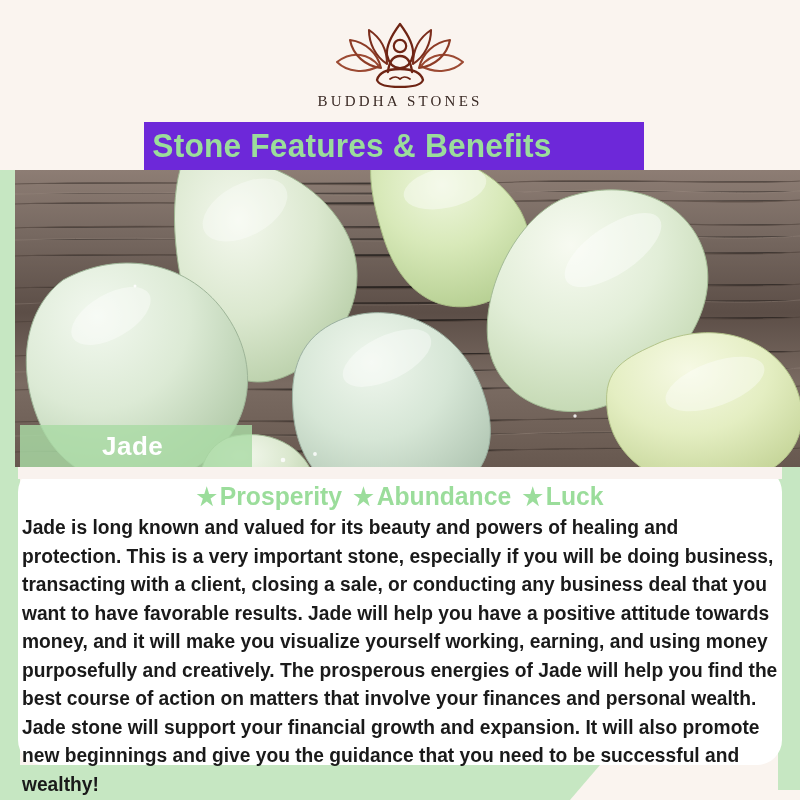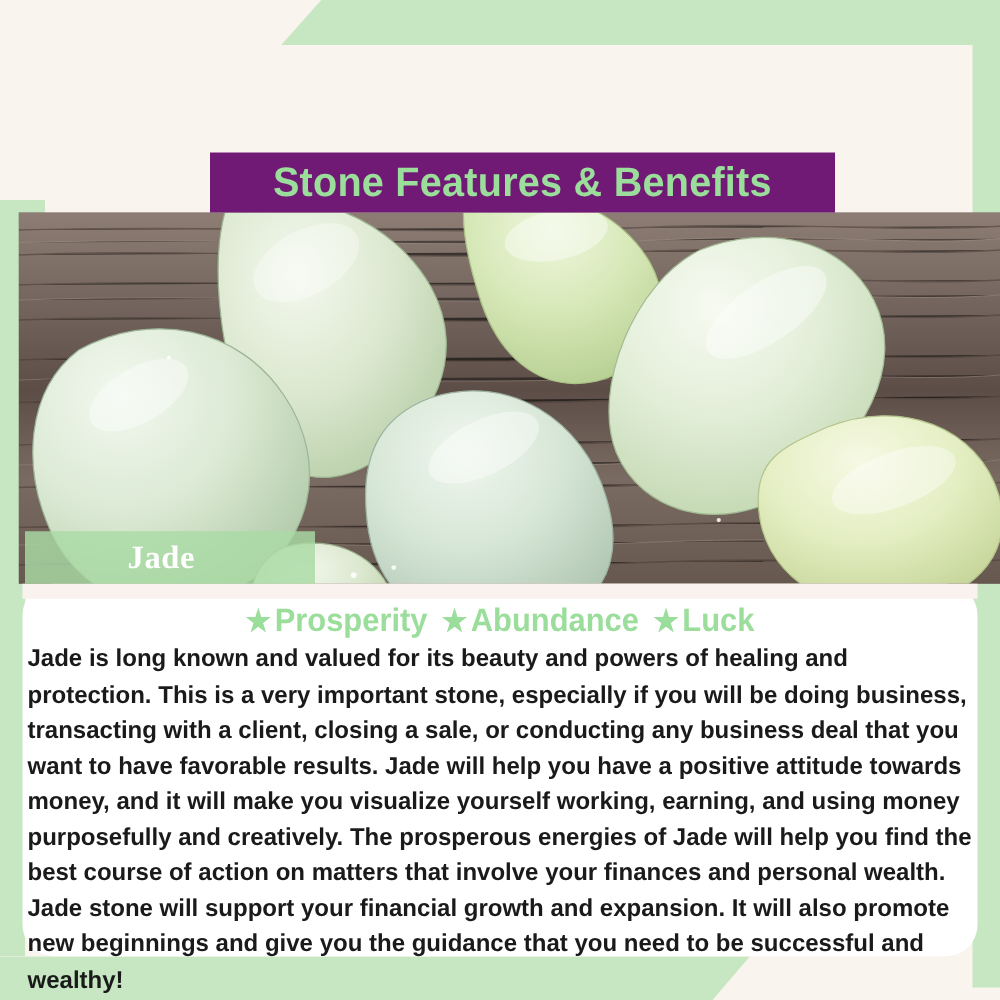--- a/index.html
+++ b/index.html
@@ -43,23 +43,23 @@
   .logo-mark{width:150px;height:66px;display:block;}
   .brand-name{
     margin-top:5px;
     font-family:"Liberation Serif", serif;
     font-size:15px;letter-spacing:3.2px;color:#3a2a25;
     font-weight:400;
   }
 
   
   .title-band{
-    position:absolute;top:122px;left:168px;width:500px;height:48px;
-    background:#701a75;
-    display:flex;align-items:center;justify-content:center;
+    position:absolute;top:122px;left:144px;width:500px;height:48px;
+    background:#6d28d9;
+    display:flex;align-items:center;justify-content:flex-start;
     z-index:4;
   }
   .title-text{
     font-family:"Liberation Sans Narrow","Liberation Sans",sans-serif;
     font-weight:700;font-size:33px;color:#9bdd9b;
     letter-spacing:0.2px;white-space:nowrap;
     transform:scaleX(0.96);
   }
 
   
@@ -73,21 +73,21 @@
   
   .stone-label{
     position:absolute;left:20px;top:425px;width:232px;height:42px;
     background:rgba(170,219,165,0.82);
     display:flex;align-items:center;
     z-index:5;
   }
   .stone-label span{
     color:#ffffff;font-size:26px;font-weight:700;
     margin-left:82px;letter-spacing:0.5px;
-    font-family:Liberation Serif, serif;
+    font-family:Liberation Sans, sans-serif;
   }
 
   
   .content{
     position:absolute;top:467px;left:18px;width:764px;height:298px;
     background:#ffffff;
     z-index:3;
     border-radius:25px;
   }
   .content-top-tint{
@@ -117,20 +117,55 @@
 <body>
 
 <div class="poster">
 
   <div class="deco deco-top-right"></div>
   <div class="deco deco-right"></div>
   <div class="deco deco-left-tab"></div>
   <div class="deco deco-left"></div>
   <div class="deco deco-bottom"></div>
 
+  <div class="header">
+    <div class="header-inner">
+      <div class="logo-wrap">
+        <span>
+          <svg class="logo-mark" viewBox="0 0 150 66" xmlns="http://www.w3.org/2000/svg">
+            <g fill="none" stroke-linecap="round" stroke-linejoin="round">
+
+              <path d="M12 40 C28 28 44 32 54 44 C40 52 22 50 12 40 Z" stroke="#9c4a33" stroke-width="2.1"></path>
+
+              <path d="M138 40 C122 28 106 32 96 44 C110 52 128 50 138 40 Z" stroke="#9c4a33" stroke-width="2.1"></path>
+
+              <path d="M25 18 C41 20 53 32 56 46 C40 44 28 33 25 18 Z" stroke="#8e3c26" stroke-width="2.1"></path>
+
+              <path d="M125 18 C109 20 97 32 94 46 C110 44 122 33 125 18 Z" stroke="#8e3c26" stroke-width="2.1"></path>
+
+              <path d="M44 8 C56 16 62 28 62 42 C50 34 44 21 44 8 Z" stroke="#7b2d1c" stroke-width="2.1"></path>
+
+              <path d="M106 8 C94 16 88 28 88 42 C100 34 106 21 106 8 Z" stroke="#7b2d1c" stroke-width="2.1"></path>
+
+              <path d="M75 2 C66 14 61 24 62 33 C64 42 69 46 75 46 C81 46 86 42 88 33 C89 24 84 14 75 2 Z" stroke="#6e2414" stroke-width="2.2"></path>
+
+              <circle cx="75" cy="24" r="6.2" stroke="#6e2414" stroke-width="2.2"></circle>
+
+              <path d="M63 50 C64 40 68 34 75 34 C82 34 86 40 87 50" stroke="#6e2414" stroke-width="2.3"></path>
+
+              <path d="M52 58 C54 50 62 47 75 47 C88 47 96 50 98 58 C96 64 86 65 75 65 C64 65 54 64 52 58 Z" stroke="#6e2414" stroke-width="2.3"></path>
+
+              <path d="M65 57 C69 54 73 55 75 57 C77 55 81 54 85 57" stroke="#6e2414" stroke-width="1.8"></path>
+            </g>
+          </svg>
+        </span>
+        <div class="brand-name">BUDDHA STONES</div>
+      </div>
+    </div>
+  </div>
 
   <div class="title-band">
     <div class="title-text">Stone Features &amp; Benefits</div>
   </div>
 
   <div class="photo">
     <svg viewBox="0 0 785 297" preserveAspectRatio="none" xmlns="http://www.w3.org/2000/svg">
       <defs>
         <linearGradient id="wood" x1="0" y1="0" x2="0" y2="1">
           <stop offset="0%" stop-color="#8d7d74"></stop>

